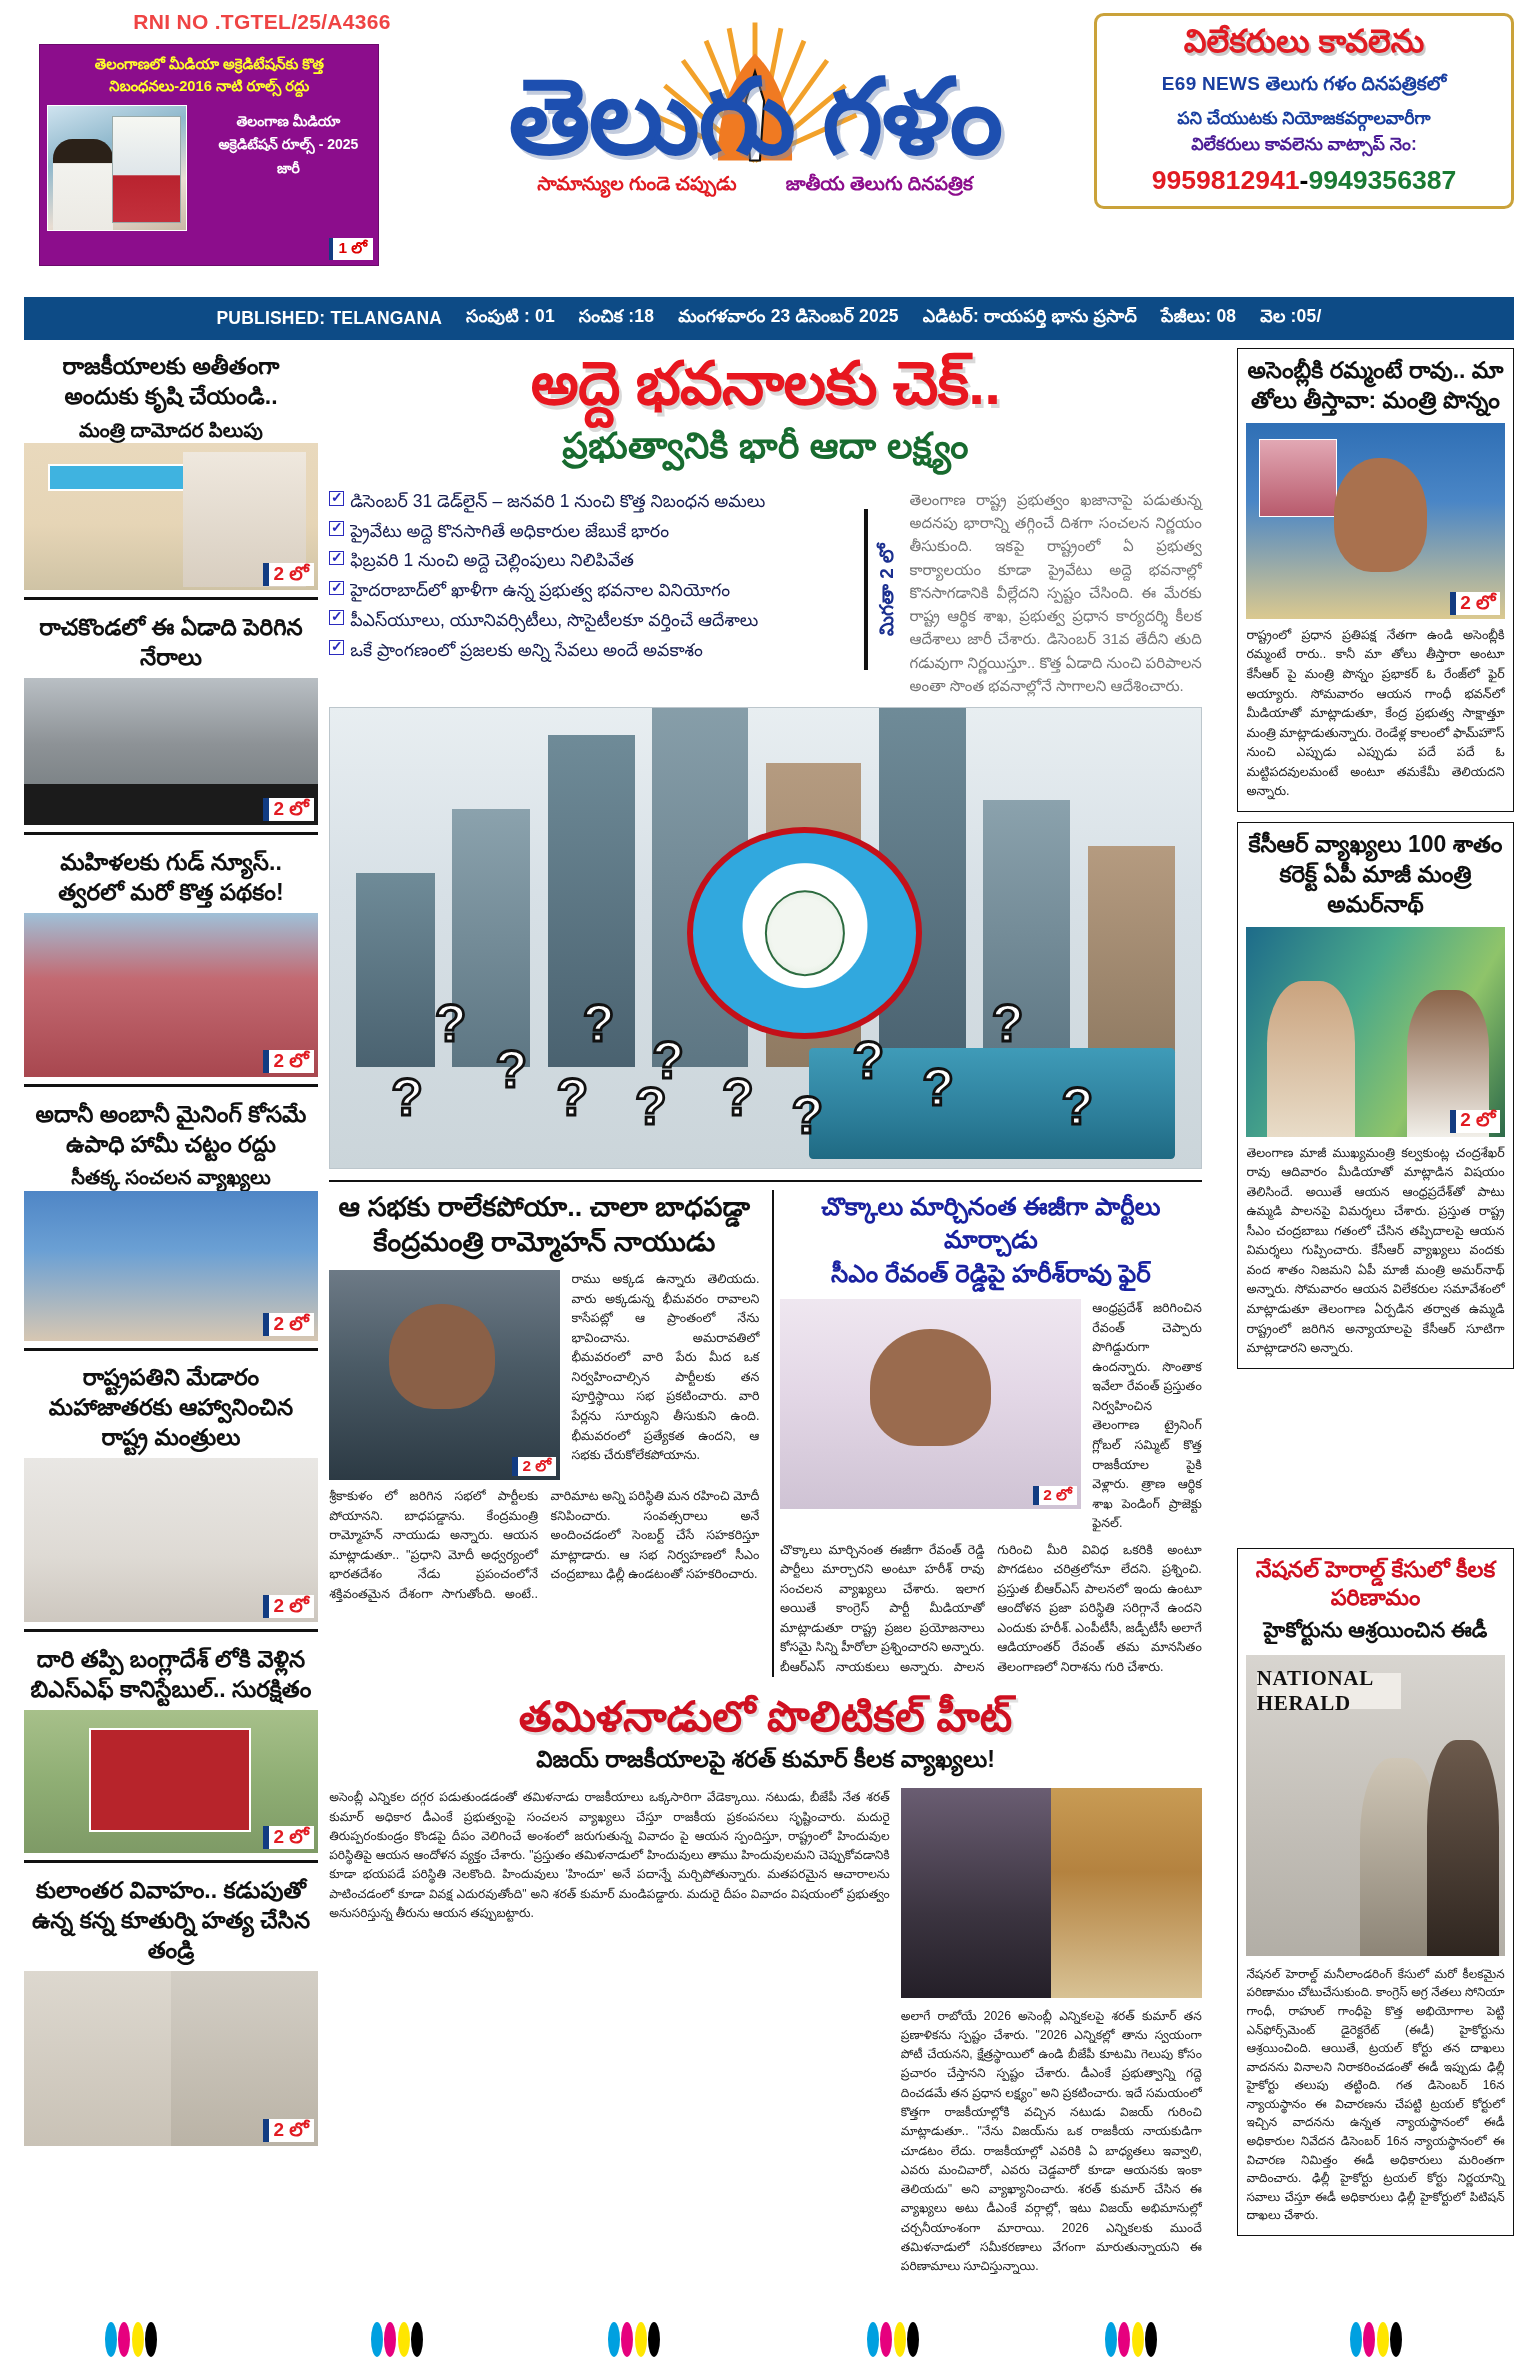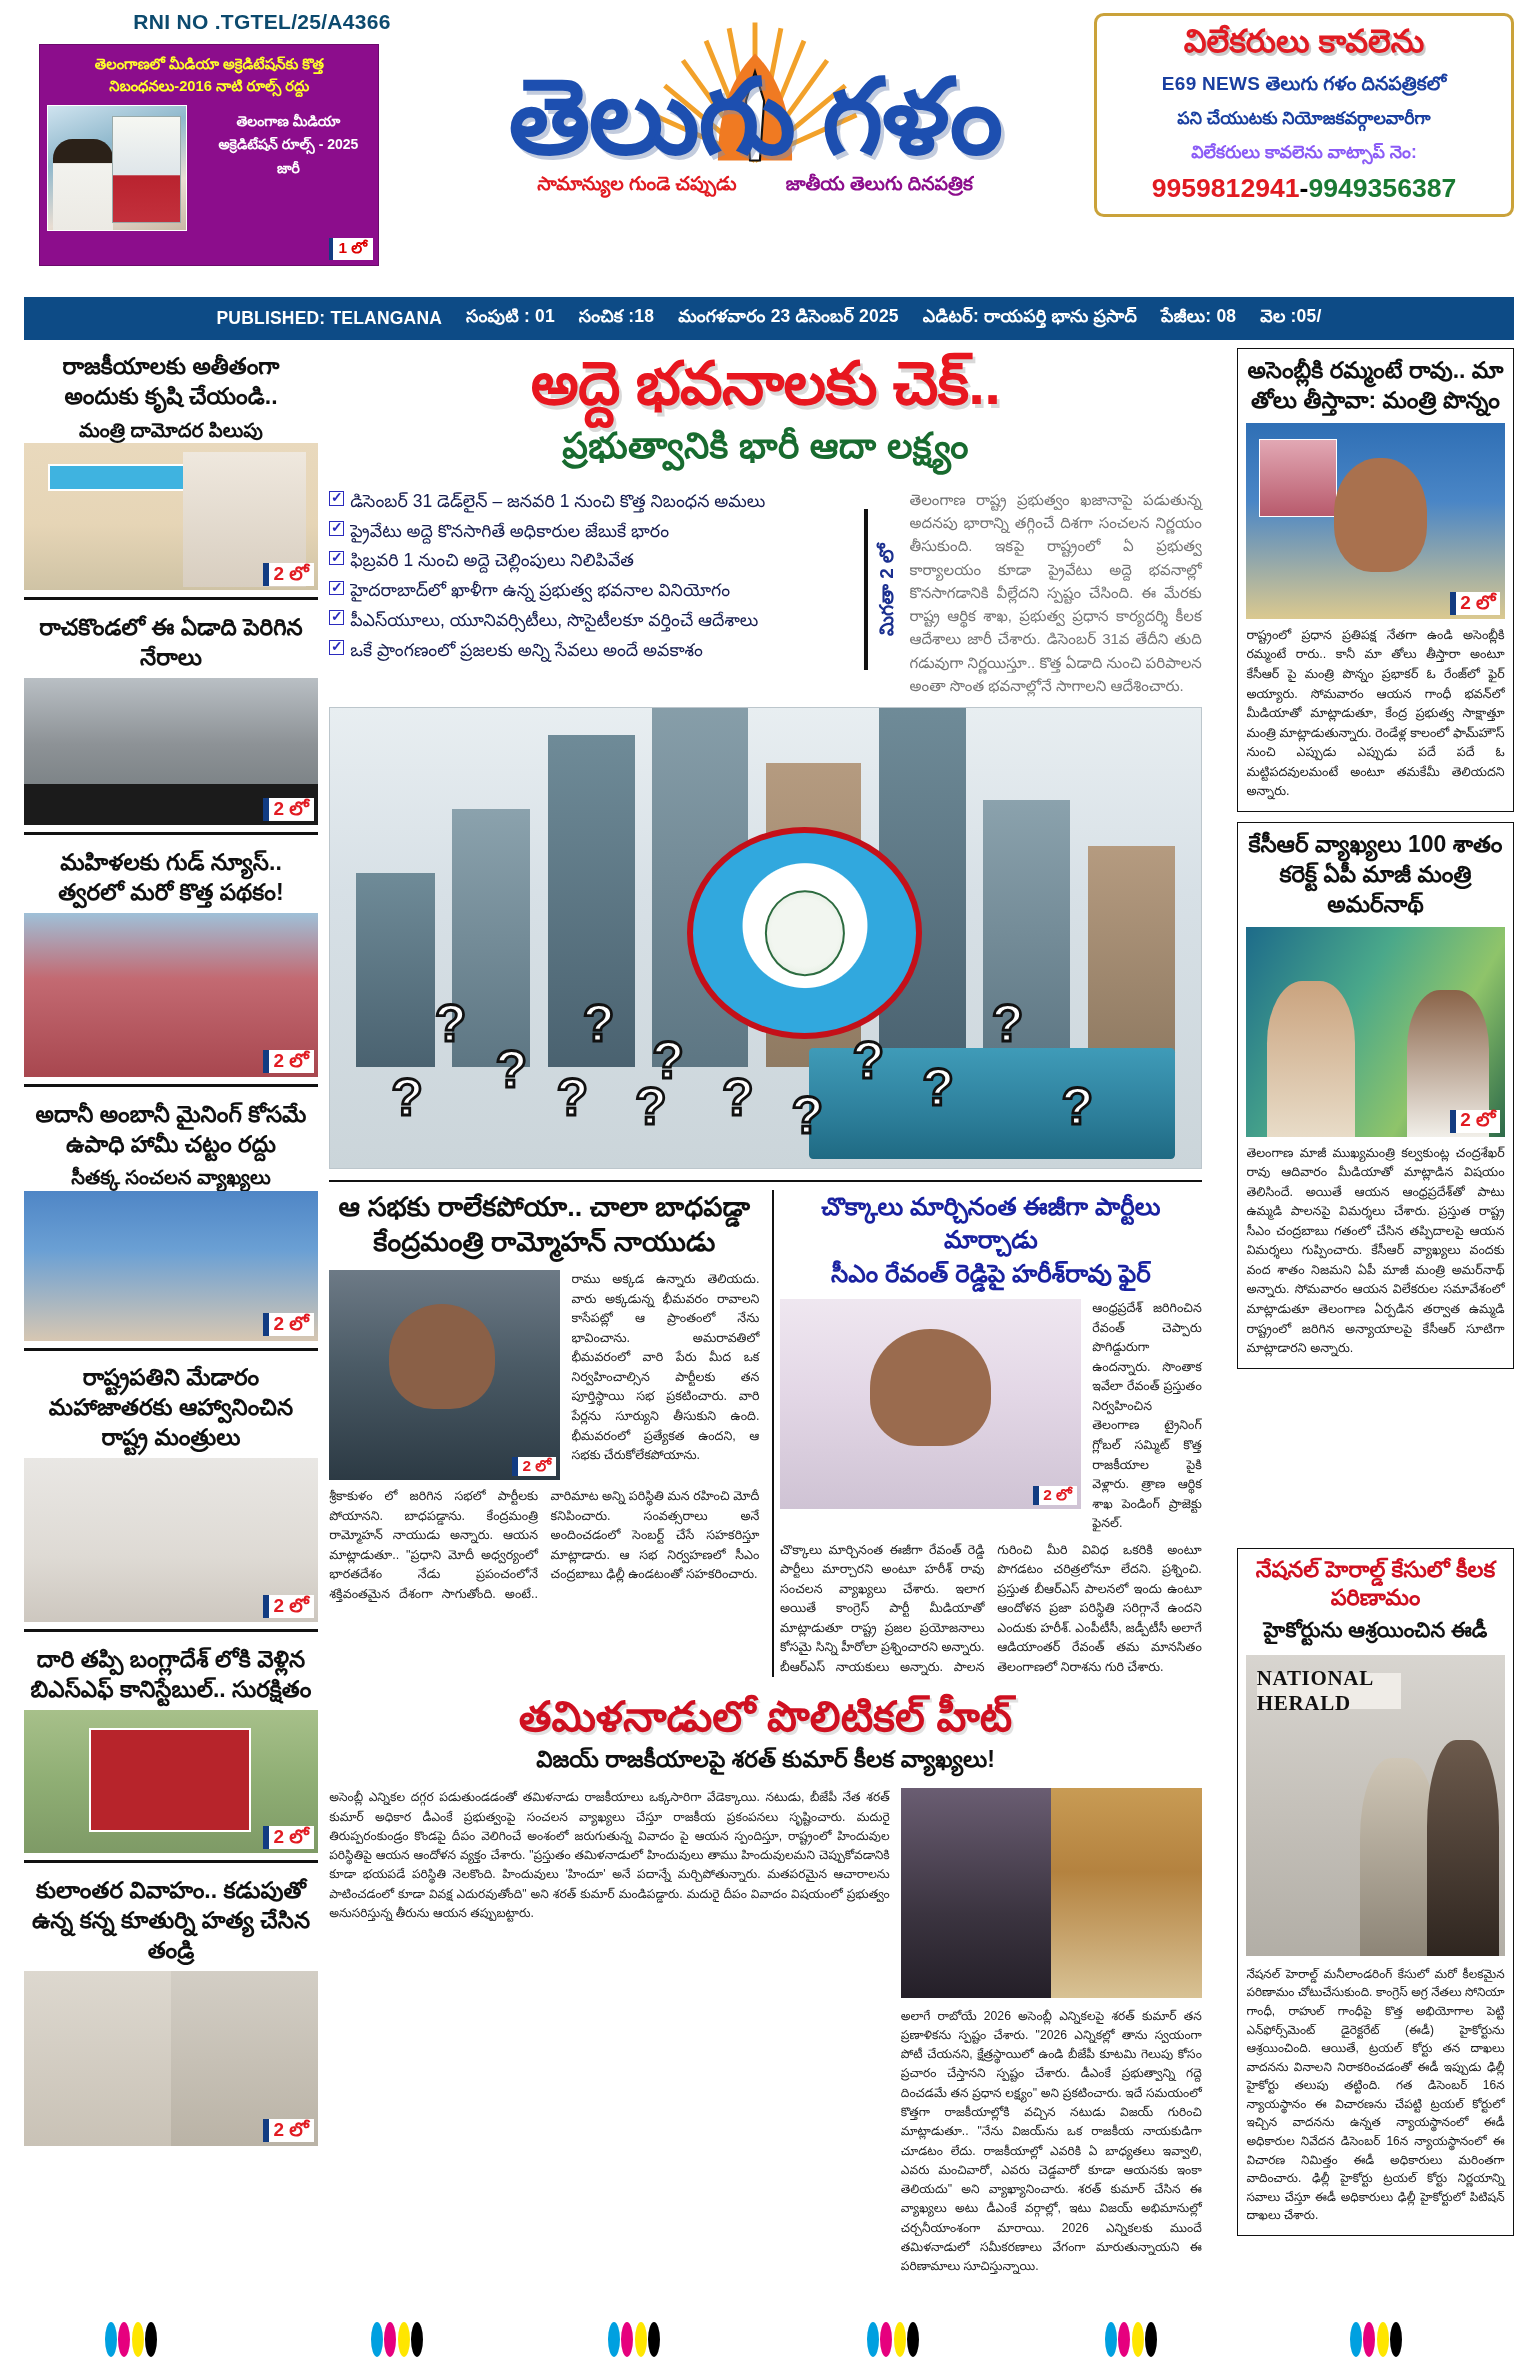--- a/index.html
+++ b/index.html
@@ -9,21 +9,21 @@
     font-family: "Liberation Sans", sans-serif;
     overflow: hidden;
     position: relative;
   }
   .page { width: 1538px; height: 2377px; position: relative; padding: 0 24px; }
 
   
   .masthead { display: flex; align-items: flex-start; height: 294px; position: relative; }
   .mh-left { width: 392px; position: relative; padding-top: 9.8px; }
   .rni {
-    font-size: 21px; font-weight: bold; color: #0c4a6e;
+    font-size: 21px; font-weight: bold; color: #ef4444;
     letter-spacing: 0.3px; text-align: center; padding-left: 84px;
     font-family: "Liberation Sans", sans-serif;
   }
   .promo-box {
     margin-top: 9.8px; margin-left: 15.4px;
     width: 340px; height: 222px; background: #8c0d8c;
     border: 1.4px solid #6b0a6b; position: relative; padding: 7px;
   }
   .promo-title {
     color: #ffff2b; font-weight: bold; font-size: 14.7px; line-height: 1.45;
@@ -71,21 +71,21 @@
     width: 420px; border: 3.5px solid #caa23a; border-radius: 9.8px;
     margin-top: 12.6px; padding: 8.4px 7px 9.8px; text-align: center; background: #fff;
   }
   .ad-title {
     font-size: 32px; font-weight: bold; color: #e11b22; line-height: 1.1;
     text-shadow: 2.1px 2.8px 0 rgba(150,150,150,.5);
   }
   .ad-l2 { font-size: 19px; font-weight: bold; color: #1a3fa0; margin-top: 11.2px; line-height: 1.45; }
   .ad-l2 .e69 { color: #1a3fa0; letter-spacing: 0.3px; }
   .ad-l3 { font-size: 17.5px; font-weight: bold; color: #1a3fa0; margin-top: 8.4px; line-height: 1.4; }
-  .ad-l4 { font-size: 17.5px; font-weight: bold; color: #8b5cf6; margin-top: 11px; }
+  .ad-l4 { font-size: 17.5px; font-weight: bold; color: #4c1d95; margin-top: 3px; }
   .ad-phone { font-size: 26.6px; font-weight: bold; margin-top: 7px; }
   .ad-phone .p1 { color: #e11b22; }
   .ad-phone .p2 { color: #1a7a33; }
 
   
   .pubbar {
     background: #0d4b86; color: #fff; height: 43px; display: flex;
     align-items: center; justify-content: center; gap: 24px;
     font-size: 17.5px; font-weight: bold; letter-spacing: 0.2px; margin-top: 2.8px;
   }

